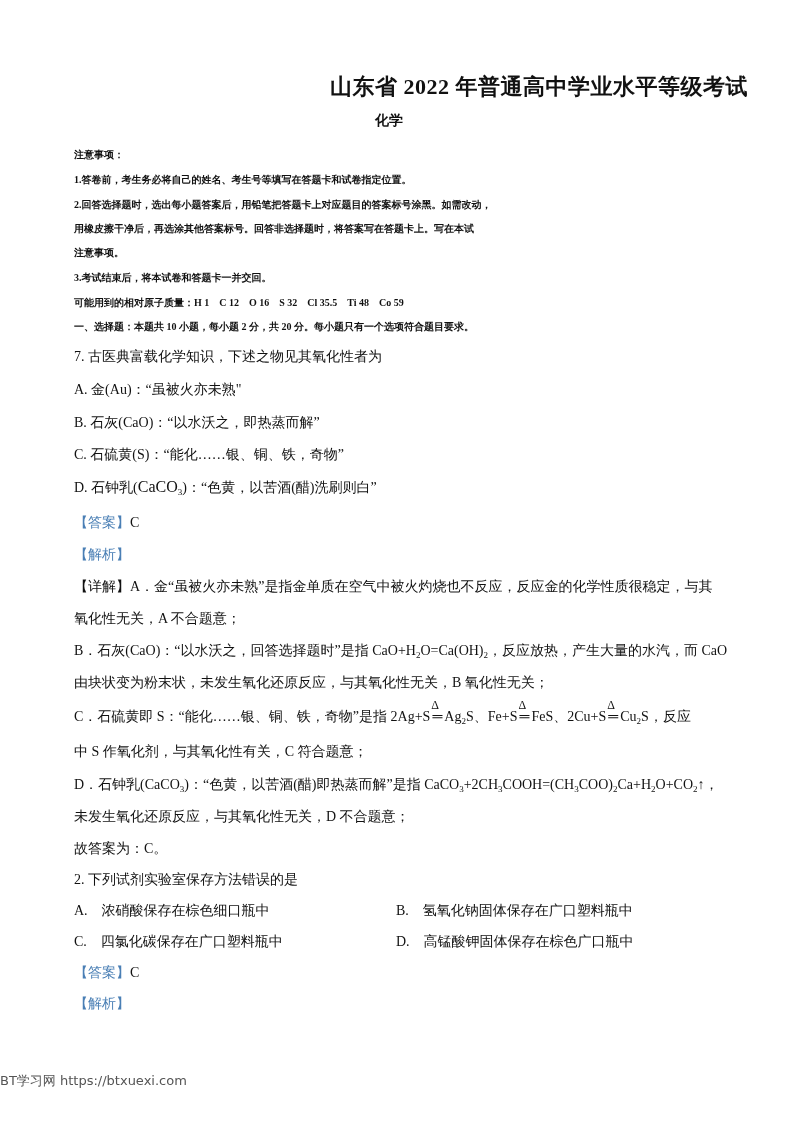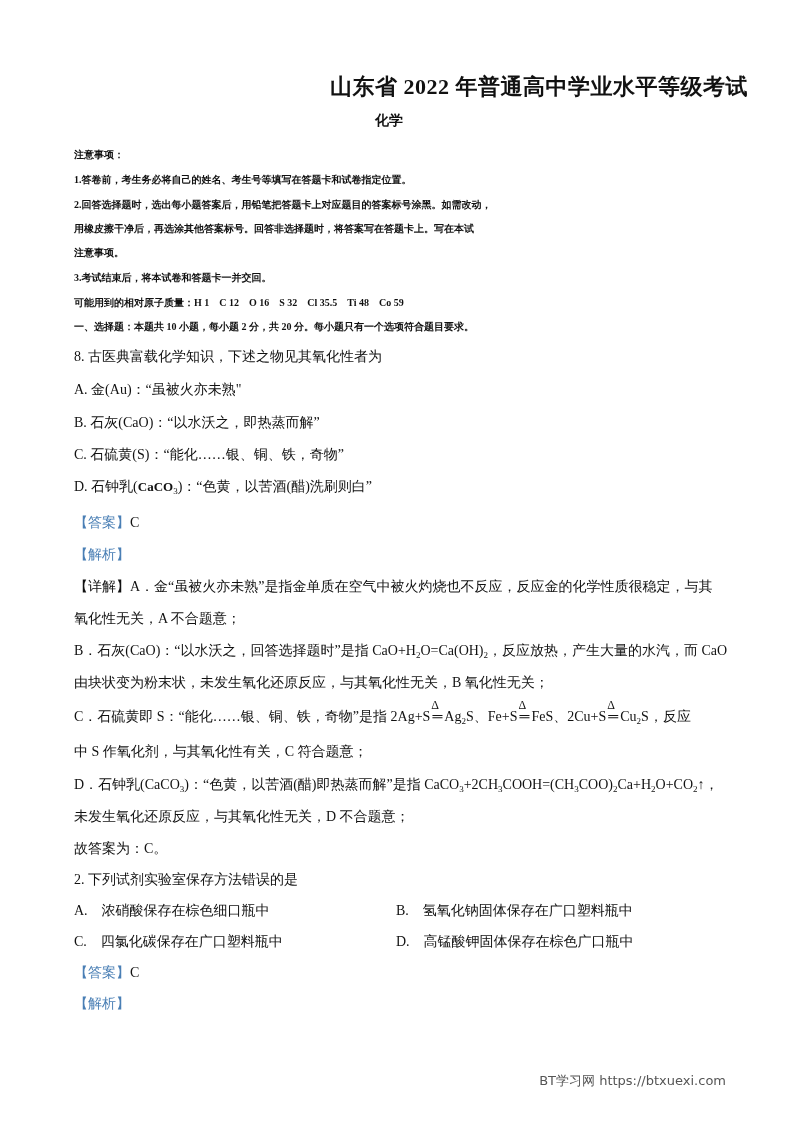--- a/index.html
+++ b/index.html
@@ -5,46 +5,46 @@
   html, body { margin: 0; padding: 0; background: #ffffff; }
   body { width: 793px; height: 1122px; position: relative; overflow: hidden;
          font-family: "Liberation Serif", "DejaVu Serif", serif; color: #111; }
   .page { position: absolute; left: 0; top: 0; width: 793px; height: 1122px; }
   .title { position: absolute; left: 330px; top: 72px; font-size: 22px; font-weight: bold; letter-spacing: 0.5px; white-space: nowrap; }
   .subtitle { position: absolute; left: 375px; top: 112px; font-size: 14px; font-weight: bold; }
   .b { position: absolute; left: 74px; font-size: 10px; font-weight: bold; white-space: nowrap; }
   .n { position: absolute; left: 74px; font-size: 14px; white-space: nowrap; }
   .label { color: #4a7fb5; }
   .sub { font-size: 9px; vertical-align: -3px; }
-  .bigchem { font-size: 13px; font-weight: bold; }
+  .bigchem { font-size: 16px; }
   .delta { display: inline-block; position: relative; width: 14px; text-align: center; }
   .delta .tri { position: absolute; left: 1px; top: -11px; font-size: 12px; }
   .delta .eq { font-size: 14px; }
-  .footer { position: absolute; top: 1072px; left: 0; width: 694px; text-align: right;
-            font-family: "DejaVu Sans", "Liberation Sans", sans-serif; font-size: 13px; color: #555; padding-left: 32px; }
+  .footer { position: absolute; top: 1072px; left: 0; width: 694px; text-align: left;
+            font-family: "DejaVu Sans", "Liberation Sans", sans-serif; font-size: 13px; color: #555; }
   .col2 { position: absolute; left: 396px; }
 </style>
 </head>
 <body>
 
 <div class="page">
 
   <div class="title">山东省 2022 年普通高中学业水平等级考试</div>
   <div class="subtitle">化学</div>
 
   <div class="b" style="top:148px">注意事项：</div>
   <div class="b" style="top:173px">1.答卷前，考生务必将自己的姓名、考生号等填写在答题卡和试卷指定位置。</div>
   <div class="b" style="top:198px">2.回答选择题时，选出每小题答案后，用铅笔把答题卡上对应题目的答案标号涂黑。如需改动，</div>
   <div class="b" style="top:222px">用橡皮擦干净后，再选涂其他答案标号。回答非选择题时，将答案写在答题卡上。写在本试</div>
   <div class="b" style="top:246px">注意事项。</div>
   <div class="b" style="top:271px">3.考试结束后，将本试卷和答题卡一并交回。</div>
   <div class="b" style="top:296px">可能用到的相对原子质量：H 1　C 12　O 16　S 32　Cl 35.5　Ti 48　Co 59</div>
   <div class="b" style="top:320px">一、选择题：本题共 10 小题，每小题 2 分，共 20 分。每小题只有一个选项符合题目要求。</div>
 
-  <div class="n" style="top:348px">8. 古医典富载化学知识，下述之物见其氧化性者为</div>
+  <div class="n" style="top:348px">7. 古医典富载化学知识，下述之物见其氧化性者为</div>
   <div class="n" style="top:381px">A. 金(Au)：“虽被火亦未熟"</div>
   <div class="n" style="top:414px">B. 石灰(CaO)：“以水沃之，即热蒸而解”</div>
   <div class="n" style="top:446px">C. 石硫黄(S)：“能化……银、铜、铁，奇物”</div>
   <div class="n" style="top:478px">
     <span>D. 石钟乳(</span><span class="bigchem">CaCO</span><span class="sub">3</span><span>)：“色黄，以苦酒(醋)洗刷则白”</span>
   </div>
 
   <div class="n" style="top:514px">
     <span class="label">【答案】</span><span>C</span>
   </div>

